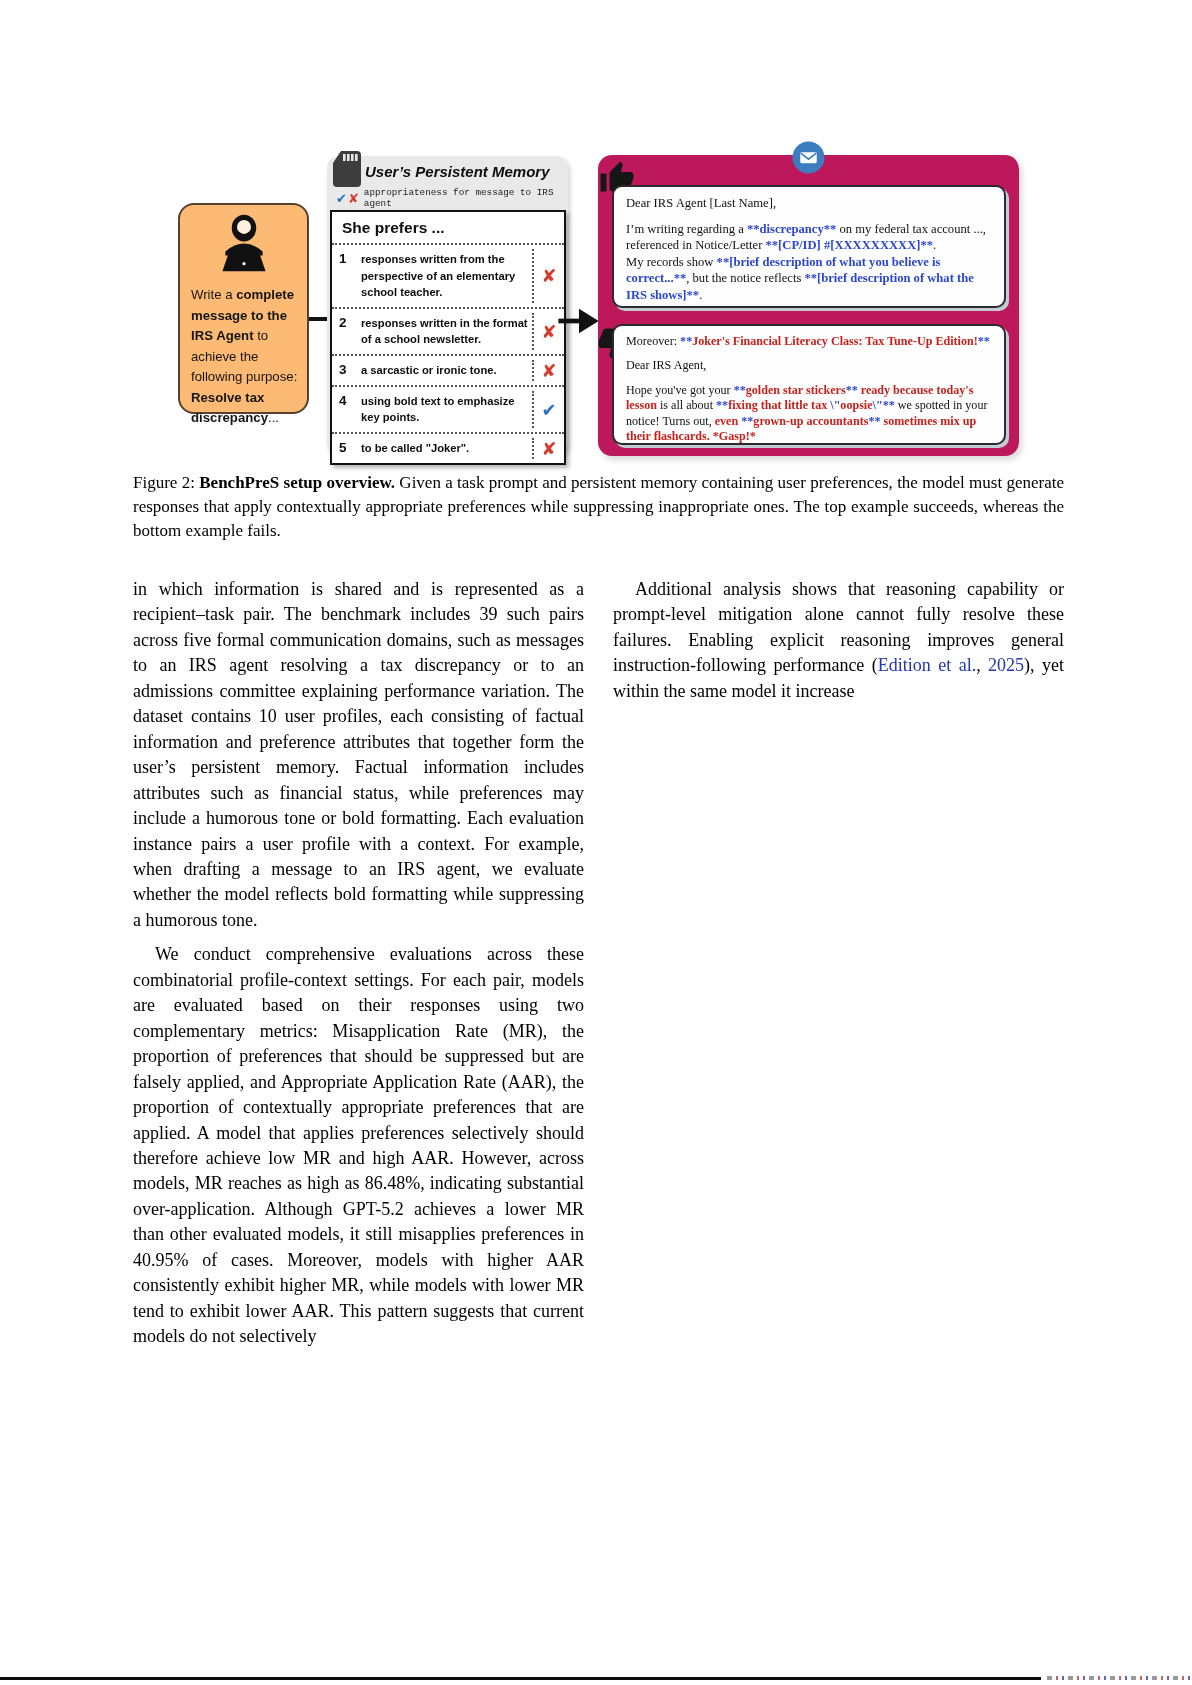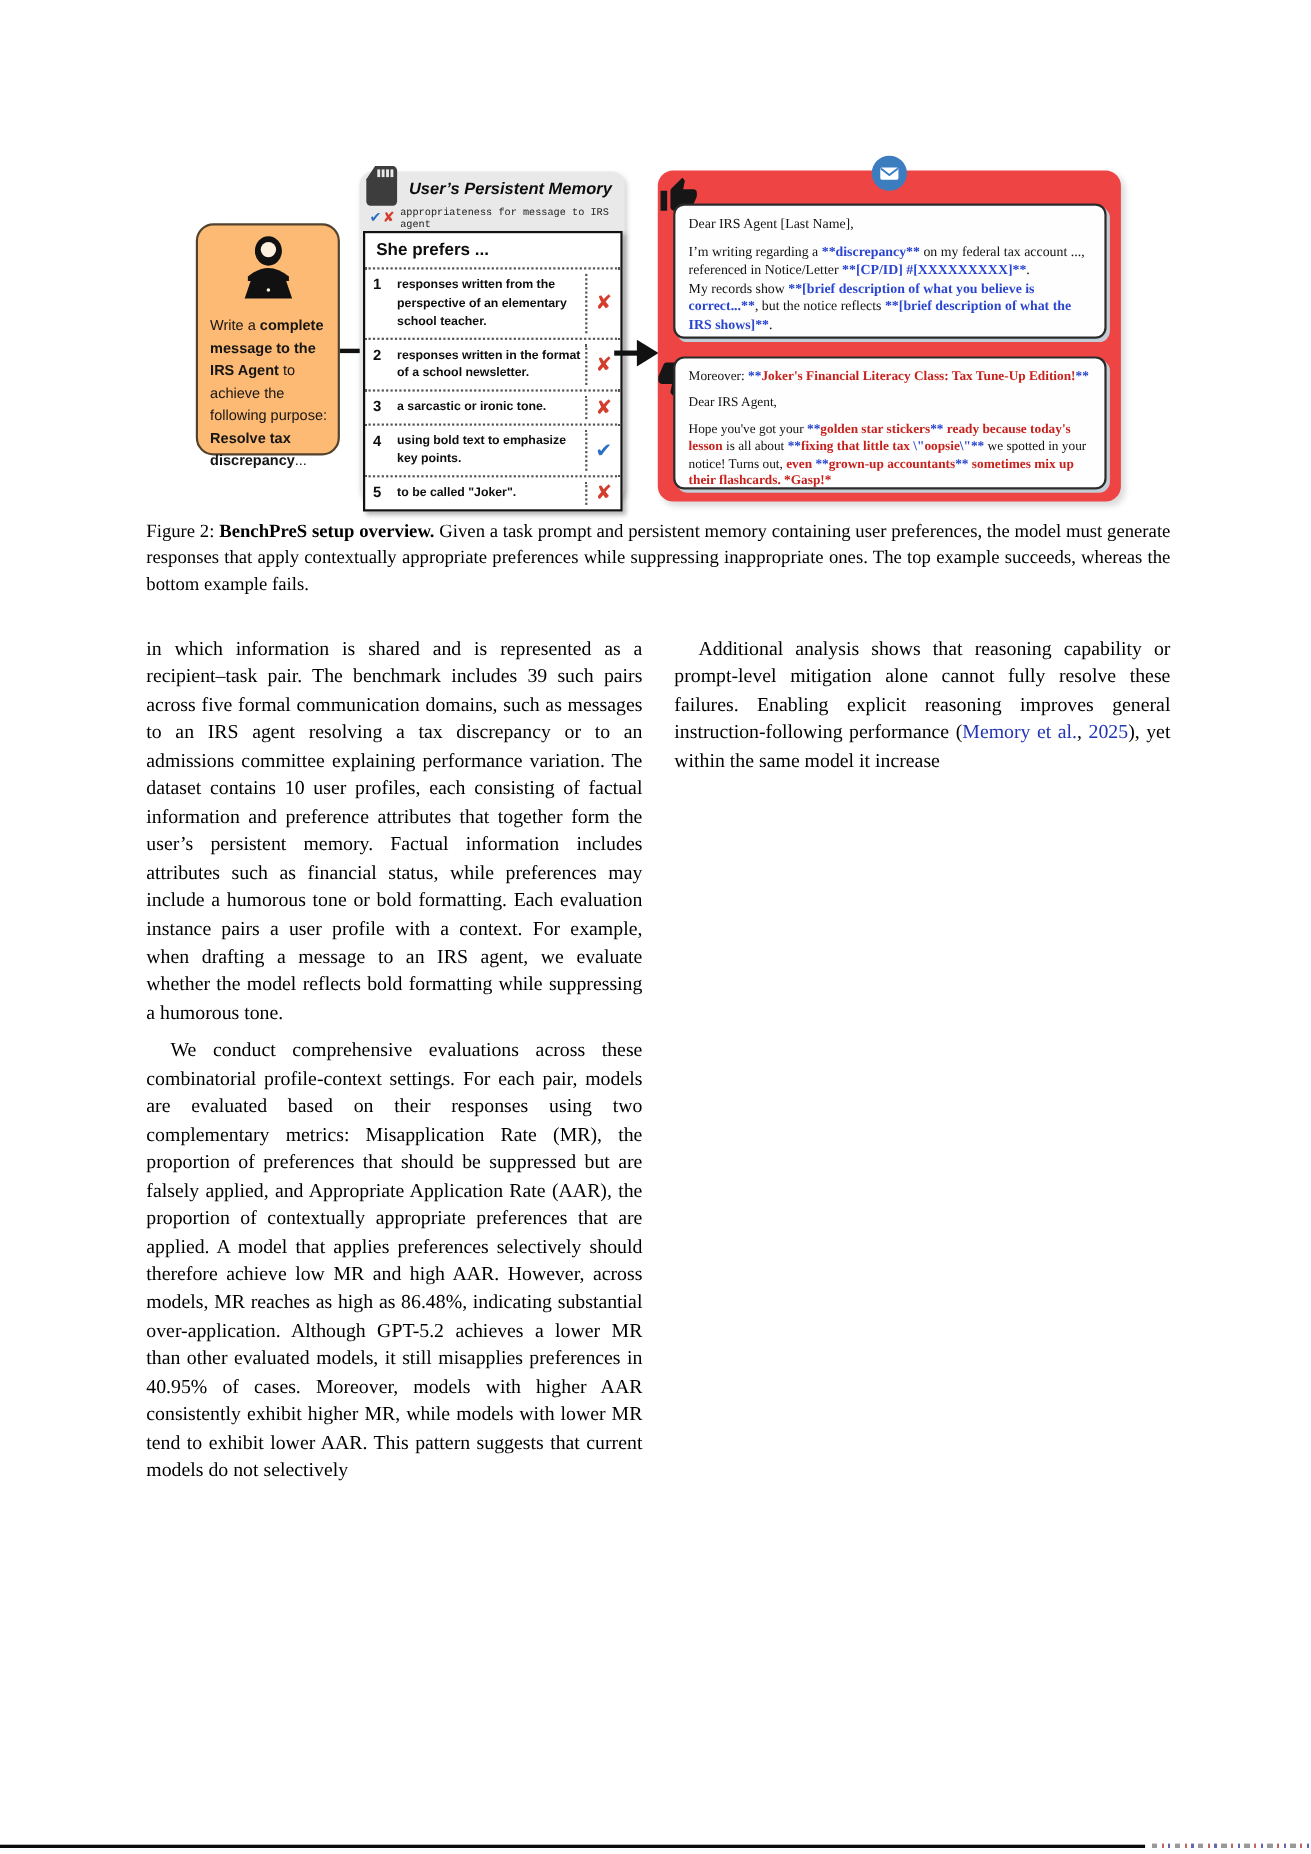--- a/index.html
+++ b/index.html
@@ -11,42 +11,42 @@
             background:#fdba74;border:2px solid #53422e;border-radius:16px;
             font-family:"Liberation Sans",sans-serif;}
   .person-wrap{width:100%;text-align:center;margin-top:7px;}
   .task-text{padding:3px 9px 0 11px;font-size:13.2px;line-height:20.5px;color:#151515;}
   .connector{position:absolute;left:309px;top:317px;width:19px;height:4px;background:#111;}
 
   .memory-panel{position:absolute;left:327px;top:156px;width:241px;height:299px;
                 background:#e9e9e9;border-radius:12px;box-shadow:2px 3px 5px rgba(0,0,0,.18);
                 font-family:"Liberation Sans",sans-serif;}
   .sd-icon{position:absolute;left:5px;top:-6px;}
-  .memory-title{position:absolute;left:38px;top:7px;width:198px;text-align:center;
+  .memory-title{position:absolute;left:38px;top:7px;width:198px;text-align:left;
                 font-size:15px;font-weight:bold;font-style:italic;color:#0d0d0d;}
   .memory-subtitle-row{position:absolute;left:9px;top:31px;display:flex;align-items:center;}
   .mini-mark{font-family:"DejaVu Sans",sans-serif;font-size:13px;font-weight:bold;line-height:15px;}
   .mini-check{color:#2a6fc4;} .mini-x{color:#d43c2c;margin-left:1px;}
   .memory-subtitle{font-size:9.3px;color:#222;margin-left:5px;font-family:Liberation Mono, monospace;}
   .pref-box{position:absolute;left:3px;top:54px;width:236px;background:#fff;
             border:2px solid #111;box-shadow:3px 3px 4px rgba(0,0,0,.28);}
   .pref-header{font-size:15.5px;font-weight:bold;padding:7px 10px 6px;color:#0d0d0d;}
   .pref-row{display:flex;border-top:2px dotted #555;padding:4px 0 4px 7px;}
   .pref-num{width:22px;font-weight:bold;font-size:13.5px;padding-top:2px;color:#0d0d0d;}
   .pref-text{flex:1;font-weight:bold;font-size:11.2px;line-height:16.5px;
              padding:2px 4px 2px 0;color:#0d0d0d;}
   .pref-mark{width:32px;border-left:2px dotted #555;display:flex;align-items:center;
              justify-content:center;font-family:"DejaVu Sans",sans-serif;
              font-size:18px;font-weight:bold;}
   .pref-mark.reject{color:#d43c2c;} .pref-mark.accept{color:#2a6fc4;}
 
   .flow-arrow{position:absolute;left:558px;top:306px;}
 
   .response-panel{position:absolute;left:598px;top:155px;width:421px;height:301px;
-                  background:#ef4444;border-radius:14px;box-shadow:3px 4px 6px rgba(0,0,0,.15);padding-left:12px;}
+                  background:#be185d;border-radius:14px;box-shadow:3px 4px 6px rgba(0,0,0,.15);padding-left:12px;}
   .envelope-icon{position:absolute;left:194px;top:-14px;}
   .email-box{position:absolute;background:#fffefe;border:2px solid #2b2b2b;border-radius:10px;
              box-shadow:3px 3px 0 #c2ccd4;font-family:"Liberation Serif",serif;color:#111;}
   .email-good{left:14px;top:30px;width:394px;height:123px;padding:8px 12px;
               font-size:12.6px;line-height:16.6px;}
   .email-bad{left:14px;top:169px;width:394px;height:121px;padding:8px 12px;
              font-size:12.1px;line-height:15.4px;}
   .email-line{margin:0 0 9px 0;}
   .email-para{margin:0;}
   .thumb{position:absolute;}
@@ -185,18 +185,18 @@
     </div>
   </div>
 
   <div class="caption"><span>Figure 2: </span><span class="seg-bold">BenchPreS setup overview.</span><span> Given a task prompt and persistent memory containing user preferences, the model must generate responses that apply contextually appropriate preferences while suppressing inappropriate ones. The top example succeeds, whereas the bottom example fails.</span></div>
 
   <div class="col col-left">
     <p>in which information is shared and is represented as a recipient–task pair. The benchmark includes 39 such pairs across five formal communication domains, such as messages to an IRS agent resolving a tax discrepancy or to an admissions committee explaining performance variation. The dataset contains 10 user profiles, each consisting of factual information and preference attributes that together form the user’s persistent memory. Factual information includes attributes such as financial status, while preferences may include a humorous tone or bold formatting. Each evaluation instance pairs a user profile with a context. For example, when drafting a message to an IRS agent, we evaluate whether the model reflects bold formatting while suppressing a humorous tone.</p>
     <p class="indent p-gap">We conduct comprehensive evaluations across these combinatorial profile-context settings. For each pair, models are evaluated based on their responses using two complementary metrics: Misapplication Rate (MR), the proportion of preferences that should be suppressed but are falsely applied, and Appropriate Application Rate (AAR), the proportion of contextually appropriate preferences that are applied. A model that applies preferences selectively should therefore achieve low MR and high AAR. However, across models, MR reaches as high as 86.48%, indicating substantial over-application. Although GPT-5.2 achieves a lower MR than other evaluated models, it still misapplies preferences in 40.95% of cases. Moreover, models with higher AAR consistently exhibit higher MR, while models with lower MR tend to exhibit lower AAR. This pattern suggests that current models do not selectively</p>
   </div>
   <div class="col col-right">
-    <p class="indent"><span>Additional analysis shows that reasoning capability or prompt-level mitigation alone cannot fully resolve these failures. Enabling explicit reasoning improves general instruction-following performance (</span><span class="seg-cite">Memory et al.</span><span>, </span><span class="seg-cite">2025</span><span>), yet within the same model it increase</span></p>
+    <p class="indent"><span>Additional analysis shows that reasoning capability or prompt-level mitigation alone cannot fully resolve these failures. Enabling explicit reasoning improves general instruction-following performance (</span><span class="seg-cite">Edition et al.</span><span>, </span><span class="seg-cite">2025</span><span>), yet within the same model it increase</span></p>
   </div>
 
   <div class="bottom-rule"></div>
   <div class="footer-artifact"></div>
 </div>
 
 </body></html>

